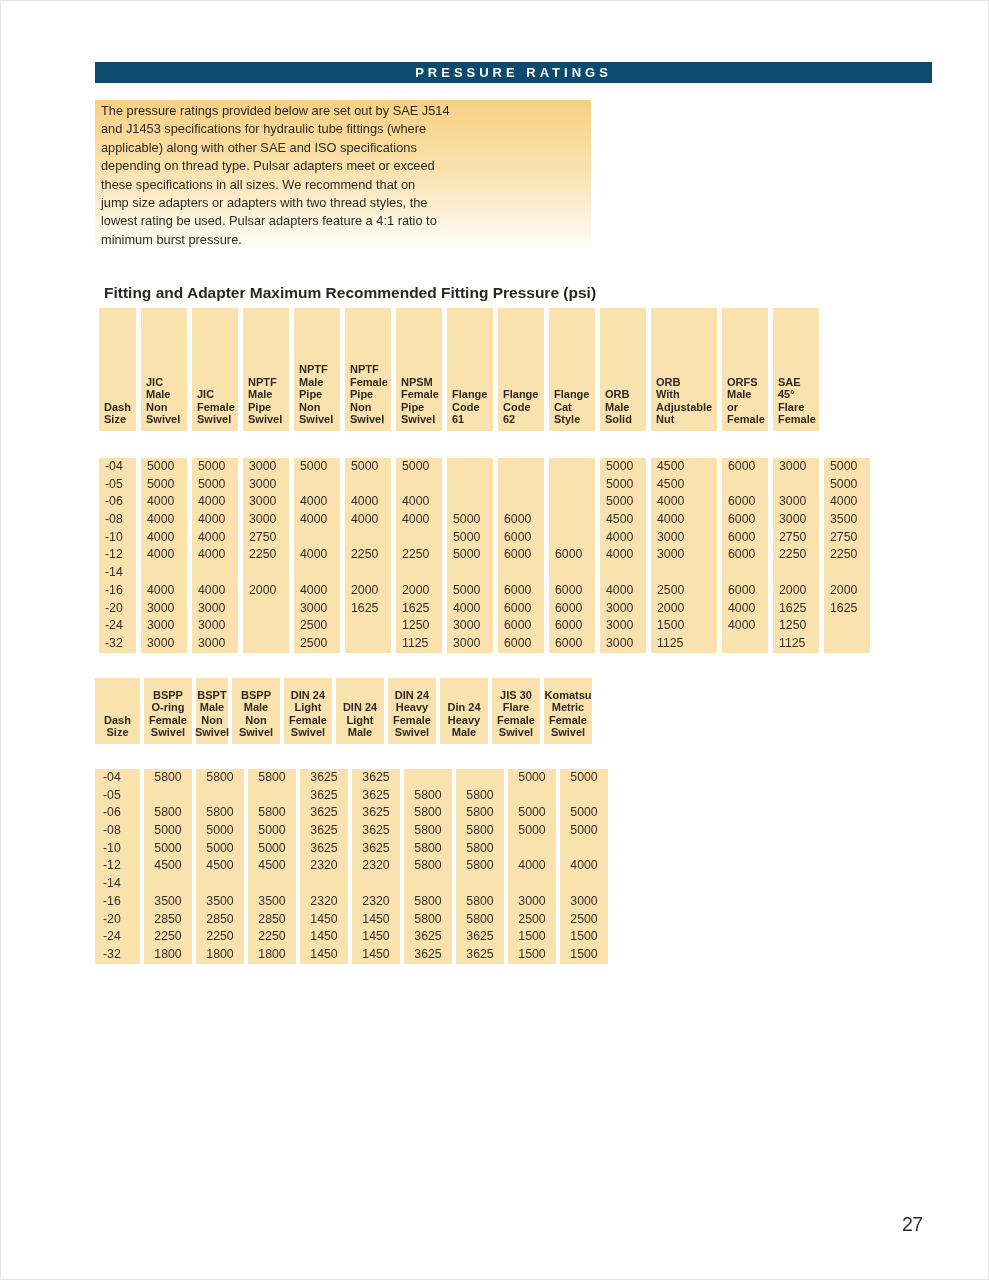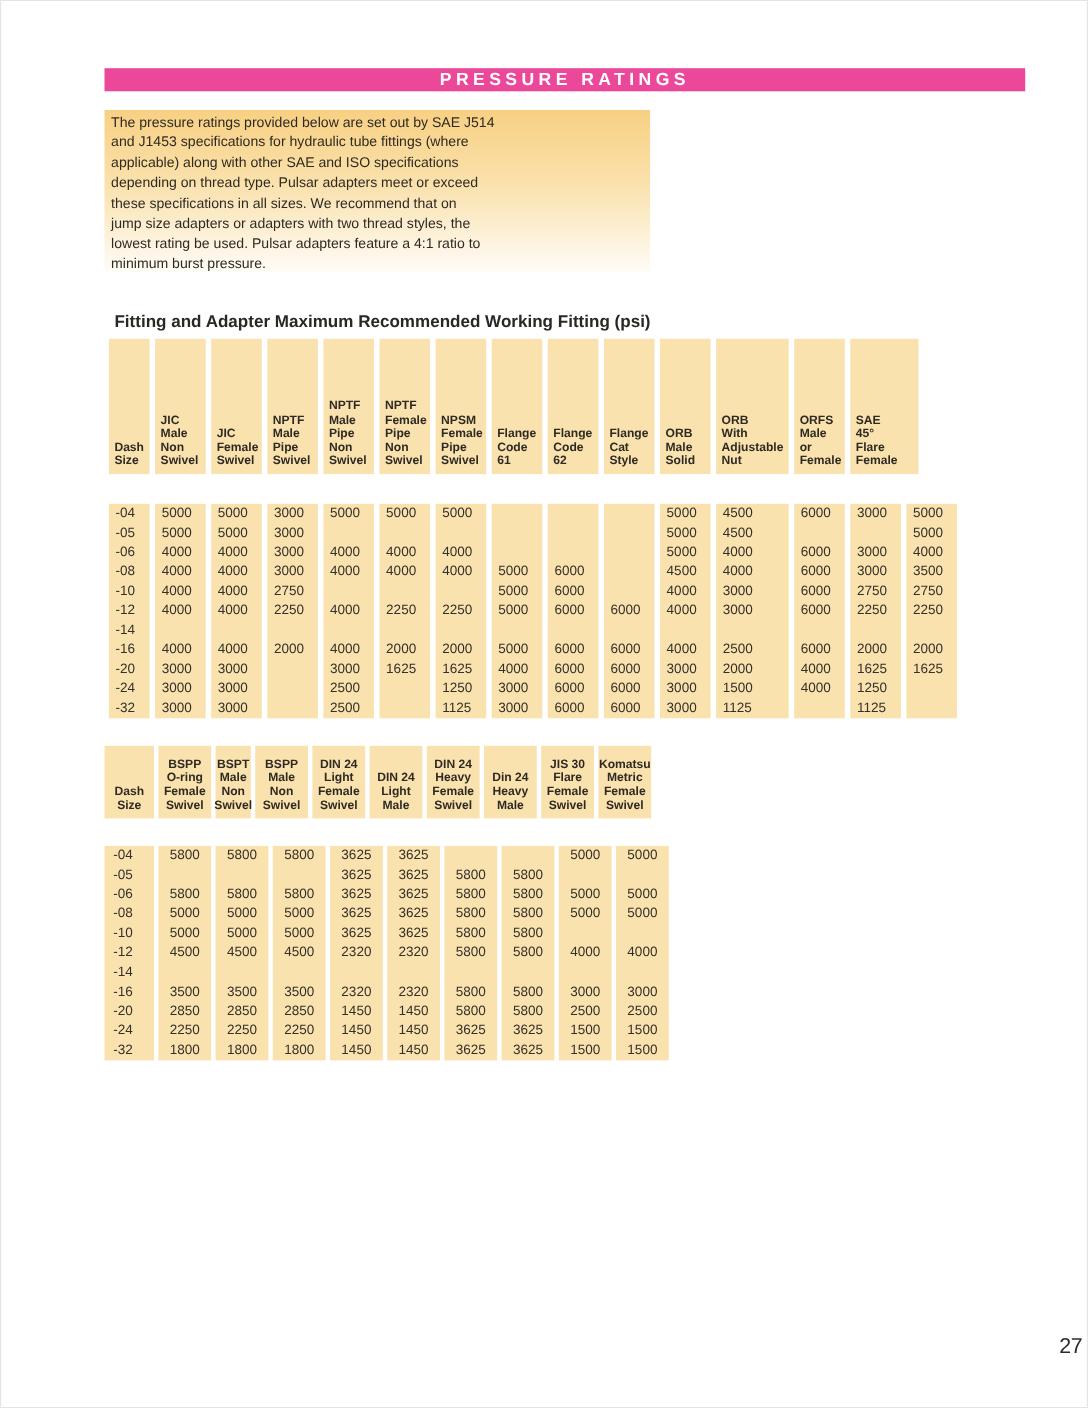--- a/index.html
+++ b/index.html
@@ -13,23 +13,23 @@
     color: #2e2a23;
     overflow: hidden;
     box-shadow: inset 0 0 0 1px #e4e4e2;
   }
 
   
   .banner {
     position: absolute;
     left: 95px; top: 62px;
     width: 837px; height: 21px;
-    background: #ec4899;
+    background: #0c4a6e;
     color: #ffffff;
-    font-size: 16px;
+    font-size: 13px;
     font-weight: bold;
     letter-spacing: 4px;
     text-align: center;
     line-height: 21px;
   }
 
   
   .intro {
     position: absolute;
     left: 95px; top: 100px;
@@ -110,21 +110,21 @@
     font-size: 12.5px;
     font-weight: bold;
     font-style: italic;
     color: #201d18;
     padding-left: 10px;
     text-decoration: none;
     display: inline-block;
   }
   .page-number {
     position: absolute;
-    left: 963px; top: 1213px;
+    left: 902px; top: 1213px;
     font-size: 19.5px;
     color: #2b2b2b;
     letter-spacing: -0.5px;
   }
 </style>
 </head>
 <body>
 
 <div class="page">
 
@@ -132,21 +132,21 @@
 
   <div class="intro">The pressure ratings provided below are set out by SAE J514
 and J1453 specifications for hydraulic tube fittings (where
 applicable) along with other SAE and ISO specifications
 depending on thread type. Pulsar adapters meet or exceed
 these specifications in all sizes. We recommend that on
 jump size adapters or adapters with two thread styles, the
 lowest rating be used. Pulsar adapters feature a 4:1 ratio to
 minimum burst pressure.</div>
 
-  <div class="t1-title">Fitting and Adapter Maximum Recommended Working Fitting (psi)</div>
+  <div class="t1-title">Fitting and Adapter Maximum Recommended Fitting Pressure (psi)</div>
 
   <div id="table1-header" class="thead t1">
       <div class="hcell" style="width: 37px;">Dash
 Size</div>
       <div class="hcell" style="width: 46px;">JIC
 Male
 Non
 Swivel</div>
       <div class="hcell" style="width: 46px;">JIC
 Female
@@ -182,21 +182,21 @@
 Male
 Solid</div>
       <div class="hcell" style="width: 66px;">ORB
 With
 Adjustable
 Nut</div>
       <div class="hcell" style="width: 46px;">ORFS
 Male
 or
 Female</div>
-      <div class="hcell" style="width: 62px;">SAE
+      <div class="hcell" style="width: 46px;">SAE
 45°
 Flare
 Female</div>
     </div>
   <div id="table1-body" class="tbody t1">
       <div class="bcol dash-col" style="width: 37px;">
         <div class="cell">-04</div>
         <div class="cell">-05</div>
         <div class="cell">-06</div>
         <div class="cell">-08</div>

